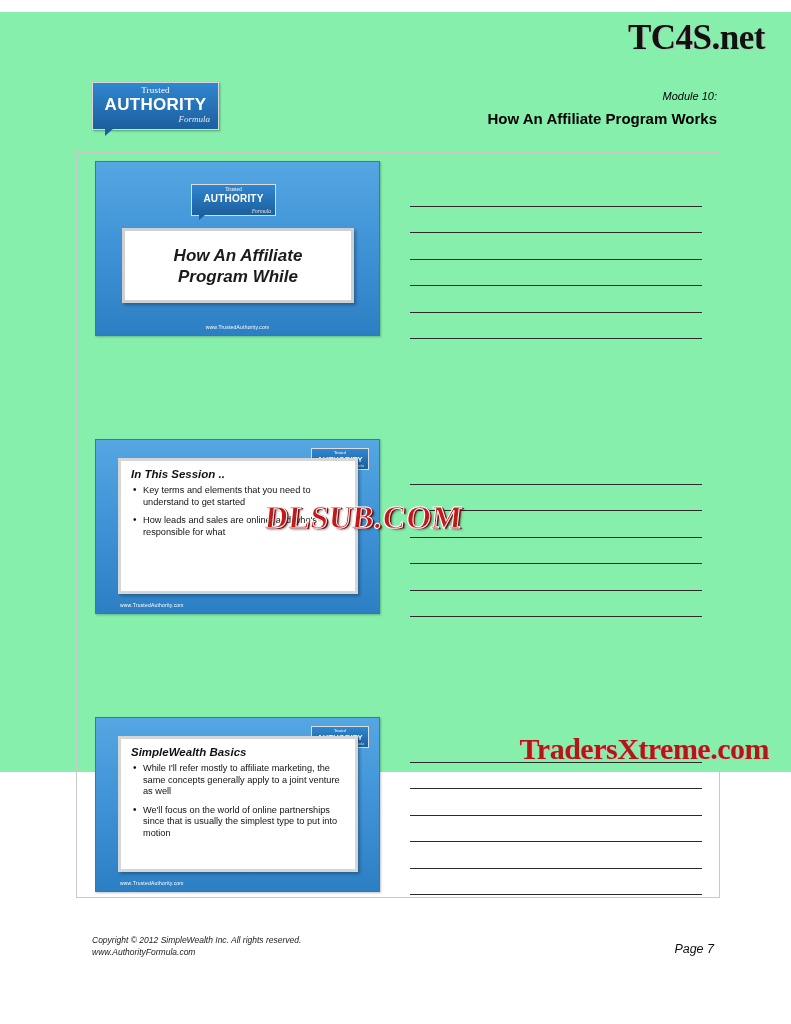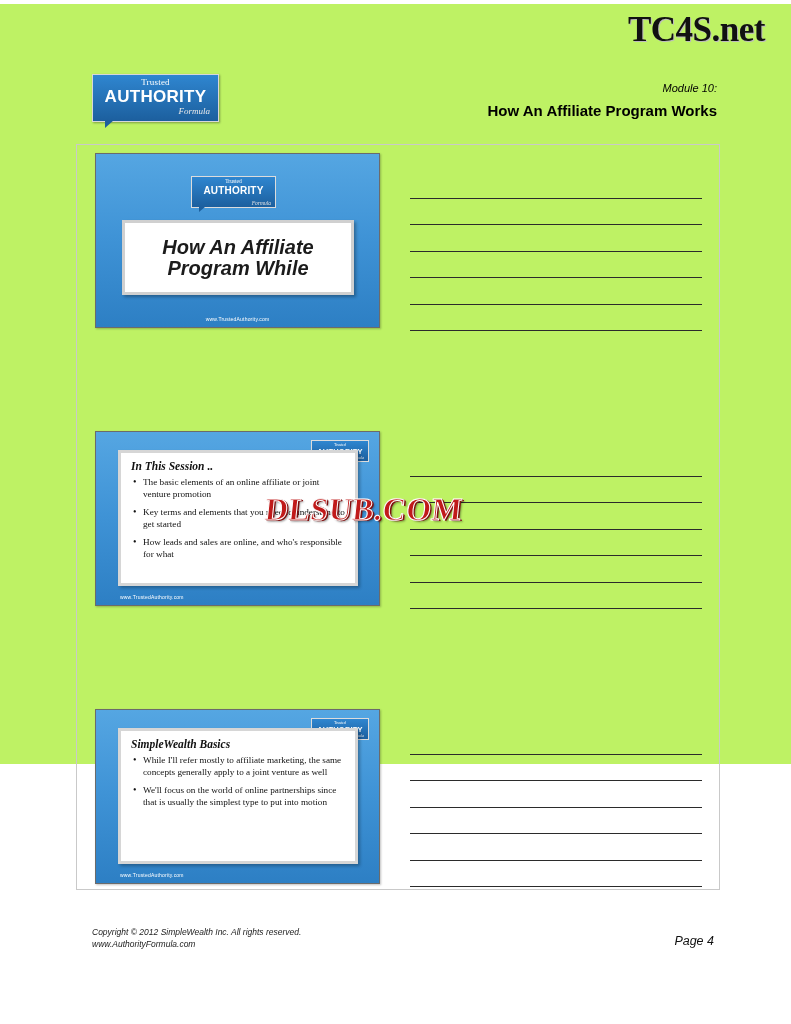--- a/index.html
+++ b/index.html
@@ -9,24 +9,24 @@
   }
   body {
     width: 791px;
     height: 1024px;
     position: relative;
     font-family: "Liberation Sans", sans-serif;
     overflow: hidden;
   }
   .page {
     position: absolute;
-    left: 0; top: 4px;
+    left: 0; top: 12px;
     width: 791px;
     height: 760px;
-    background: #bef264;
+    background: #86efac;
   }
 
   
   .wm-top {
     position: absolute;
     right: 26px;
     top: 6px;
     font-family: "Liberation Serif", serif;
     font-weight: bold;
     font-size: 35px;
@@ -204,39 +204,38 @@
     box-shadow: 2px 2px 3px rgba(0,0,0,.3);
     box-sizing: border-box;
     display: flex;
     flex-direction: column;
     align-items: center;
     justify-content: center;
   }
   .title-card .tl {
     font-weight: bold;
     font-style: italic;
-    font-size: 20px;
+    font-size: 17px;
     color: #1b1b1b;
     line-height: 21px;
     text-align: center;
   }
 
   
   .body-card {
     position: absolute;
     left: 22px;
     top: 18px;
     width: 240px;
     height: 136px;
     background: #ffffff;
     border: 3px solid #d6d6d6;
     box-shadow: 2px 2px 3px rgba(0,0,0,.28);
     box-sizing: border-box;
     padding: 7px 9px 16px 10px;
-    font-family: Liberation Serif, serif;
   }
   .body-card h3 {
     margin: 0 0 5px 0;
     font-size: 11.5px;
     font-weight: bold;
     font-style: italic;
     color: #111;
   }
   .body-card ul {
     margin: 0;
@@ -358,21 +357,20 @@
   <div class="slide" id="slide2">
     <div class="mini-logo" id="s2logo">
       <div class="m1">Trusted</div>
       <div class="m2">AUTHORITY</div>
       <div class="m3">Formula</div>
       <div class="mtail"></div>
     </div>
     <div class="body-card">
       <h3>In This Session ..</h3>
       <ul>
-        <li>The basic elements of an online affiliate or joint venture promotion</li>
         <li>Key terms and elements that you need to understand to get started</li>
         <li>How leads and sales are online, and who's responsible for what</li>
       </ul>
     </div>
     <div class="footer-url">www.TrustedAuthority.com</div>
   </div>
 
   <div class="notes" id="notes2">
     <div class="rule"></div>
     <div class="rule"></div>
@@ -407,16 +405,17 @@
     <div class="rule"></div>
     <div class="rule"></div>
     <div class="rule"></div>
     <div class="rule"></div>
   </div>
 
   <div class="copyright">
     <div>Copyright © 2012 SimpleWealth Inc.  All rights reserved.</div>
     <div>www.AuthorityFormula.com</div>
   </div>
-  <div class="pagenum">Page 4</div>
-
+  <div class="pagenum">Page 7</div>
+
+  <div class="wm-bottom">TradersXtreme.com</div>
 
 </div>
 
 </body></html>

